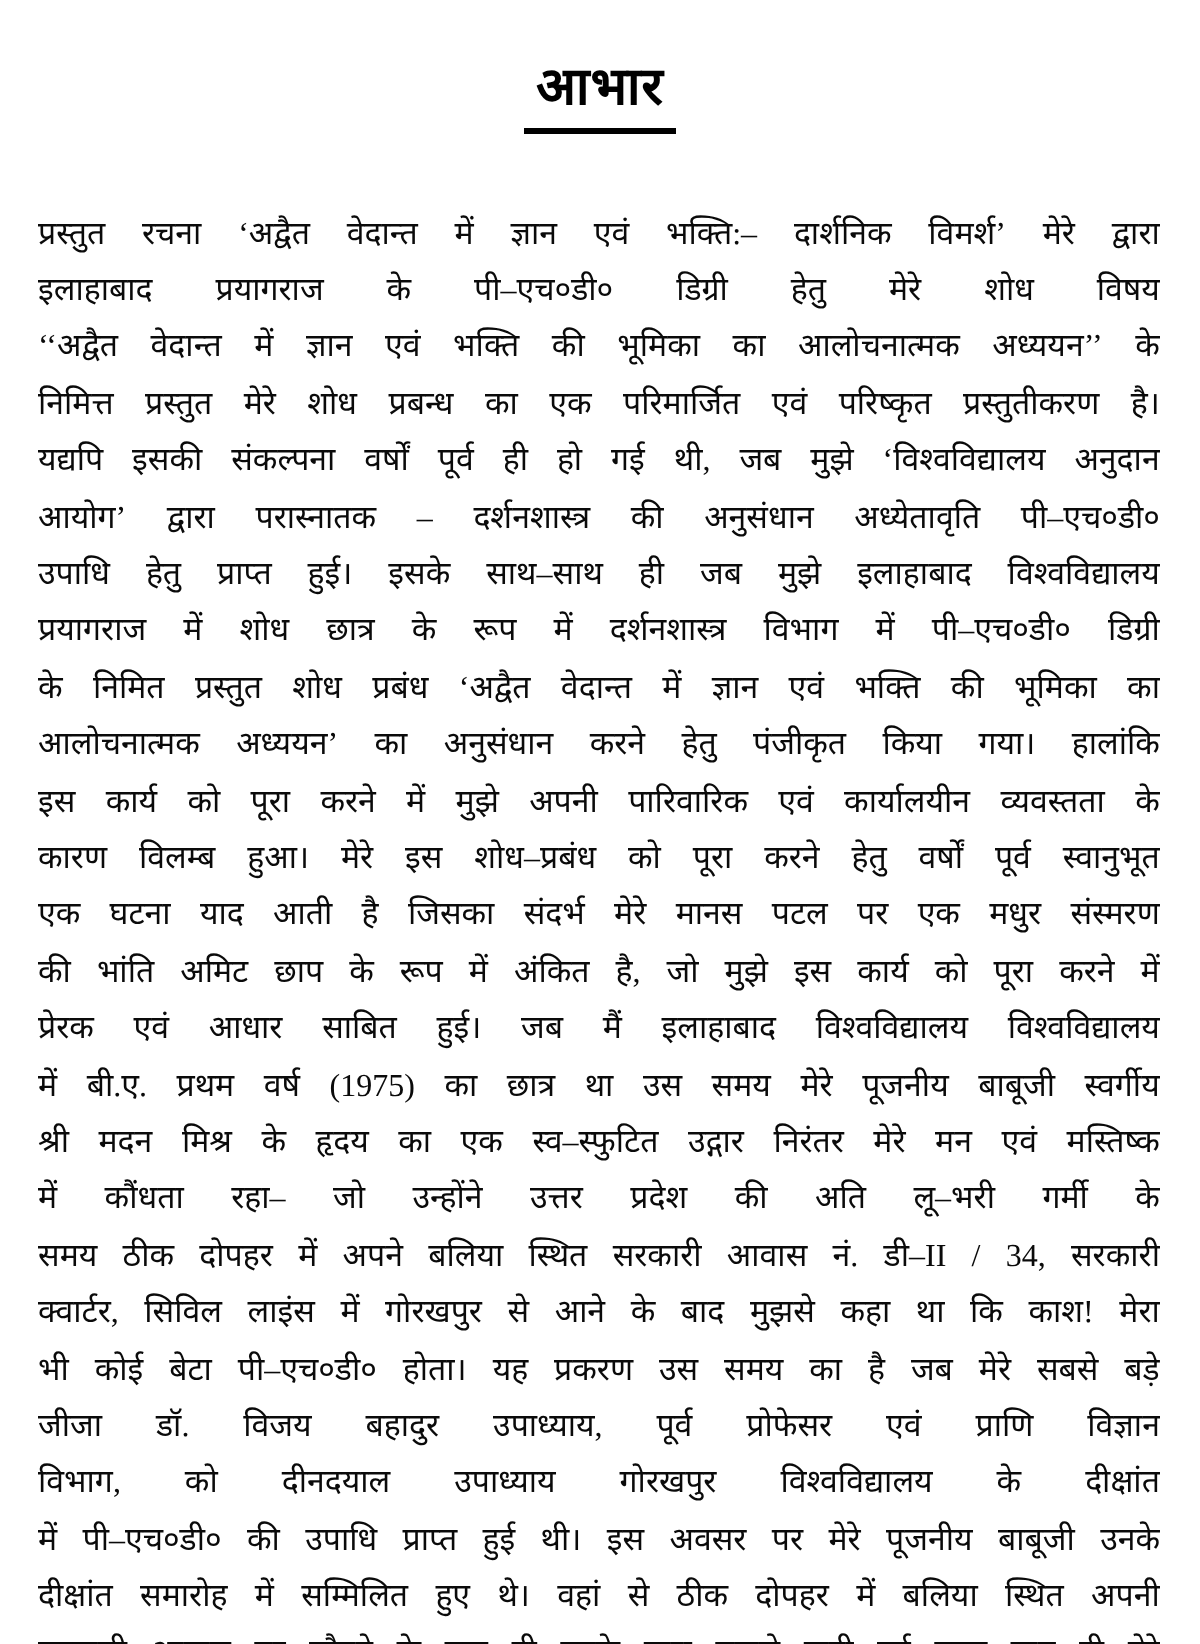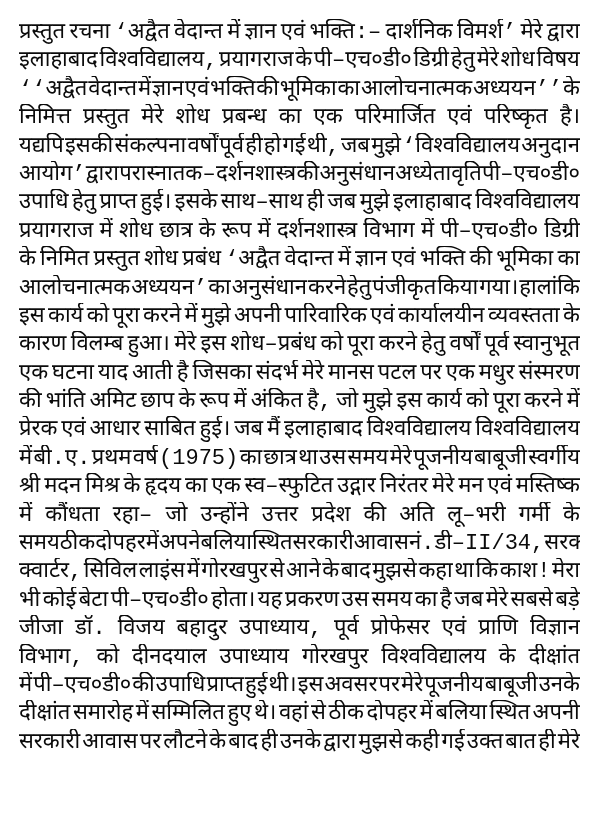--- a/index.html
+++ b/index.html
@@ -42,58 +42,60 @@
   .body-block {
     margin: 0;
     padding: 19px 20px 0 19px;
   }
 
   .doc-line {
     display: flex;
     flex-wrap: nowrap;
     justify-content: space-between;
     align-items: baseline;
-    font-family: Liberation Mono, monospace;
-    font-size: 22px;
+    font-family: Liberation Serif, serif;
+    font-size: 16px;
     line-height: 28.4px;
     height: 28.4px;
     color: #0a0a0a;
     white-space: nowrap;
     overflow: hidden;
   }
 
   .word {
     display: inline-block;
     white-space: pre;
   }
 </style>
 </head>
 <body>
 
 <div class="page">
 
+  <div class="title-block">
+    <h1 class="doc-title">आभार</h1>
+  </div>
 
   <div class="body-block">
       <div class="doc-line">
         <span class="word">प्रस्तुत</span>
         <span class="word">रचना</span>
         <span class="word">‘अद्वैत</span>
         <span class="word">वेदान्त</span>
         <span class="word">में</span>
         <span class="word">ज्ञान</span>
         <span class="word">एवं</span>
         <span class="word">भक्ति:–</span>
         <span class="word">दार्शनिक</span>
         <span class="word">विमर्श’</span>
         <span class="word">मेरे</span>
         <span class="word">द्वारा</span>
       </div>
       <div class="doc-line">
         <span class="word">इलाहाबाद</span>
-        <span class="word">विश्वविद्यालय,</span>
         <span class="word">प्रयागराज</span>
         <span class="word">के</span>
         <span class="word">पी–एच०डी०</span>
         <span class="word">डिग्री</span>
         <span class="word">हेतु</span>
         <span class="word">मेरे</span>
         <span class="word">शोध</span>
         <span class="word">विषय</span>
       </div>
       <div class="doc-line">
@@ -114,20 +116,21 @@
         <span class="word">निमित्त</span>
         <span class="word">प्रस्तुत</span>
         <span class="word">मेरे</span>
         <span class="word">शोध</span>
         <span class="word">प्रबन्ध</span>
         <span class="word">का</span>
         <span class="word">एक</span>
         <span class="word">परिमार्जित</span>
         <span class="word">एवं</span>
         <span class="word">परिष्कृत</span>
+        <span class="word">प्रस्तुतीकरण</span>
         <span class="word">है।</span>
       </div>
       <div class="doc-line">
         <span class="word">यद्यपि</span>
         <span class="word">इसकी</span>
         <span class="word">संकल्पना</span>
         <span class="word">वर्षों</span>
         <span class="word">पूर्व</span>
         <span class="word">ही</span>
         <span class="word">हो</span>

